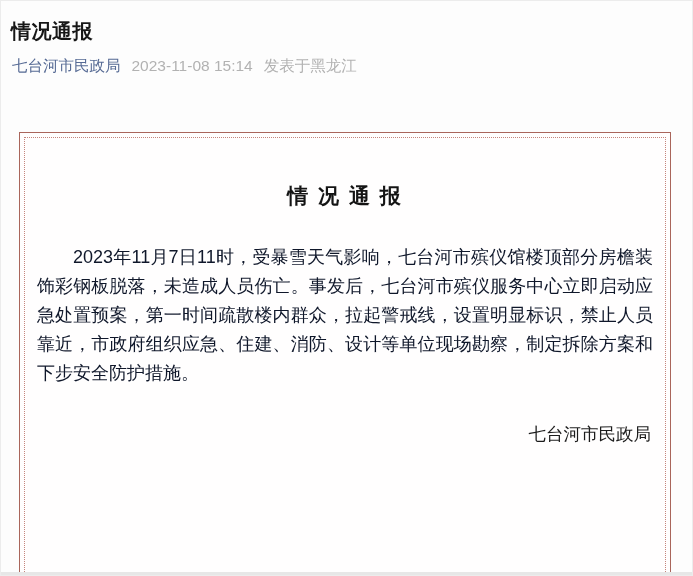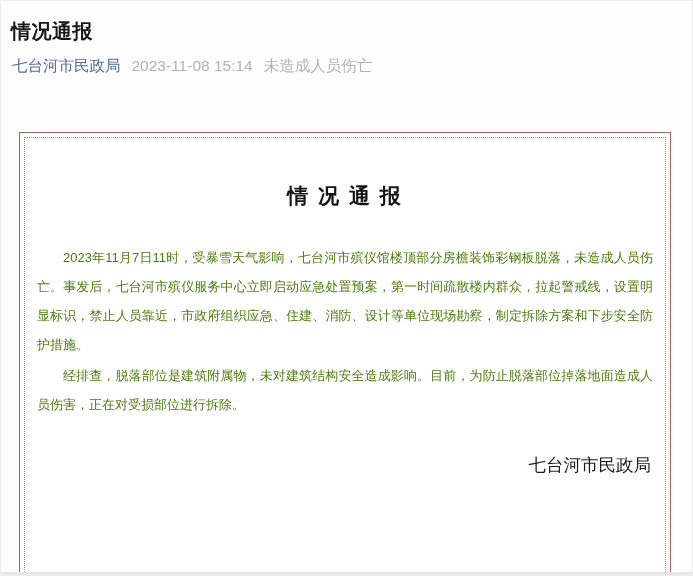--- a/index.html
+++ b/index.html
@@ -67,26 +67,26 @@
     text-align: center;
     font-size: 21px;
     line-height: 26px;
     font-weight: 700;
     letter-spacing: 2px;
     color: #141414;
     margin: 0 0 34px 0;
   }
   .notice-body p {
     margin: 0 0 2px 0;
-    font-size: 13px;
+    font-size: 18px;
     line-height: 29px;
     text-align: justify;
     text-justify: inter-ideograph;
     text-indent: 2em;
-    color: #4d7c0f;
+    color: #0f172a;
   }
   .signature {
     margin-top: 31px;
     text-align: right;
     font-size: 17.5px;
     line-height: 30px;
     color: #1c1c1c;
     padding-right: 2px;
   }
   .bottom-strip {
@@ -101,31 +101,30 @@
 </head>
 <body>
 
 <div class="screen">
 
   <h1 class="page-title">情况通报</h1>
 
   <div class="byline">
     <span class="account">七台河市民政局</span>
     <span class="meta">2023-11-08 15:14</span>
-    <span class="meta">未造成人员伤亡</span>
+    <span class="meta">发表于黑龙江</span>
   </div>
 
   <div class="notice-outer">
     <div class="notice-inner">
 
       <div class="notice-title">情 况 通 报</div>
 
       <div class="notice-body">
         <p>2023年11月7日11时，受暴雪天气影响，七台河市殡仪馆楼顶部分房檐装饰彩钢板脱落，未造成人员伤亡。事发后，七台河市殡仪服务中心立即启动应急处置预案，第一时间疏散楼内群众，拉起警戒线，设置明显标识，禁止人员靠近，市政府组织应急、住建、消防、设计等单位现场勘察，制定拆除方案和下步安全防护措施。</p>
-        <p>经排查，脱落部位是建筑附属物，未对建筑结构安全造成影响。目前，为防止脱落部位掉落地面造成人员伤害，正在对受损部位进行拆除。</p>
       </div>
 
       <div class="signature">
         <div>七台河市民政局</div>
       </div>
 
     </div>
   </div>
 
   <div class="bottom-strip"></div>

